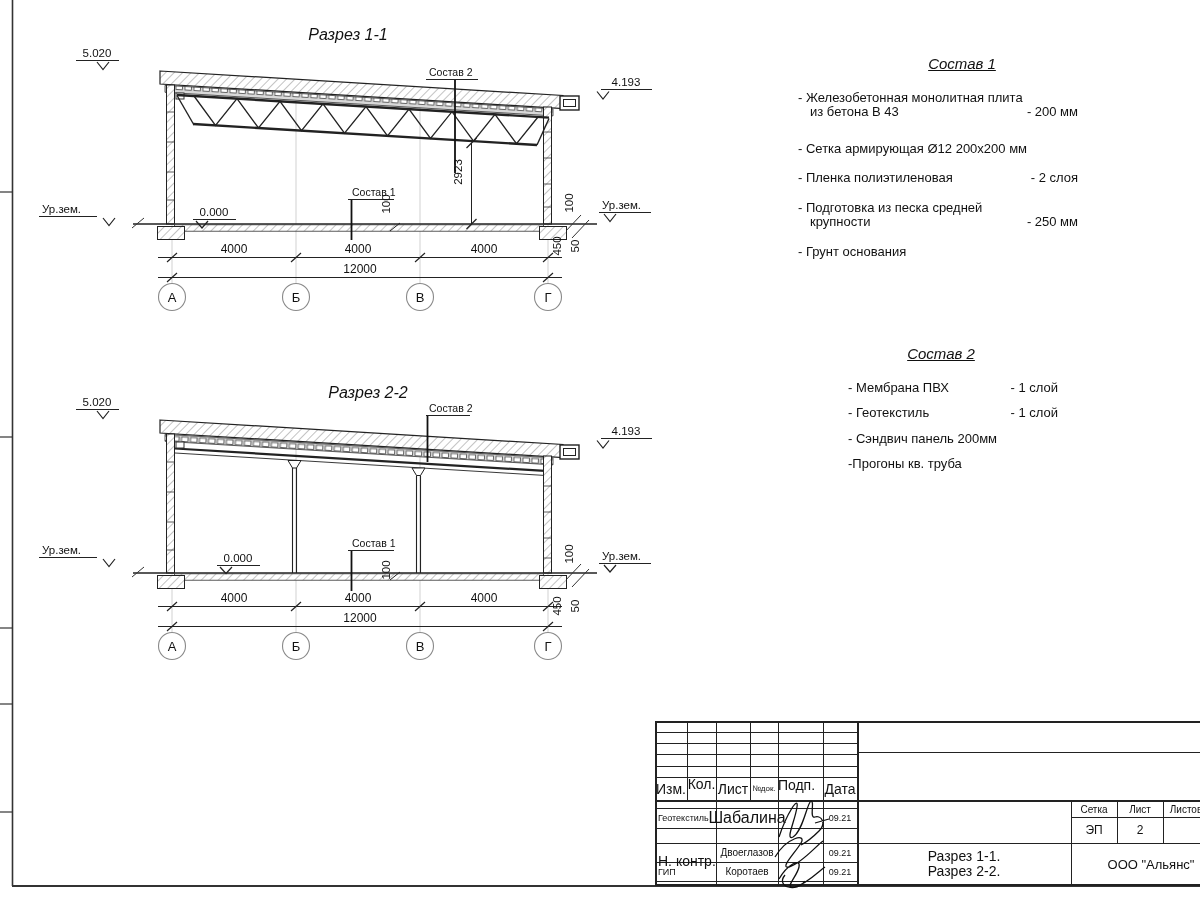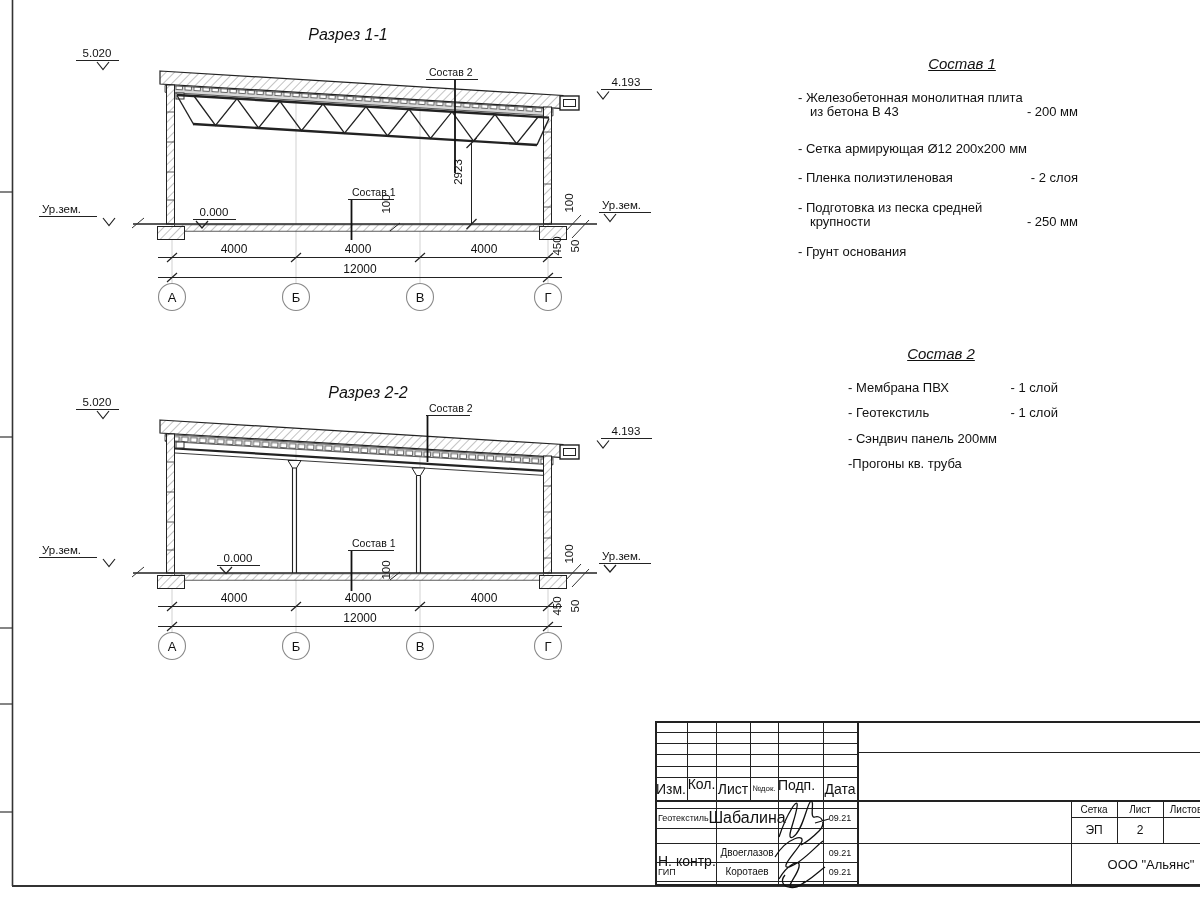--- a/index.html
+++ b/index.html
@@ -378,17 +378,21 @@
   <svg class="sig" style="left:112px;top:110px;" width="72" height="64" viewBox="0 0 72 64">
     <path d="M8,26 C20,6 40,2 34,12 C28,22 12,38 22,36 C34,33 50,14 56,10 M12,48 C20,34 34,26 32,36 C30,46 16,58 28,56 C40,53 52,40 58,36 M18,44 C8,56 30,62 38,50" fill="none" stroke="#111" stroke-width="1.3"></path>
   </svg>
 
   <div class="cell" style="left:416px;top:80px;width:46px;height:16px;font-size:10px;">Сетка</div>
   <div class="cell" style="left:462px;top:80px;width:46px;height:16px;font-size:10px;">Лист</div>
   <div class="cell" style="left:508px;top:80px;width:46px;height:16px;font-size:10px;">Листов</div>
   <div class="cell" style="left:416px;top:97px;width:46px;height:24px;font-size:12px;">ЭП</div>
   <div class="cell" style="left:462px;top:97px;width:46px;height:24px;font-size:12px;">2</div>
 
+  <div class="cell" style="left:202px;top:124px;width:214px;height:38px;flex-direction:column;line-height:15px;">
+    <div>Разрез 1-1.</div>
+    <div>Разрез 2-2.</div>
+  </div>
 
   <div class="cell" style="left:416px;top:124px;width:160px;height:38px;font-size:13px;">ООО "Альянс"</div>
 </div>
 
 </div>
 
 </body></html>

